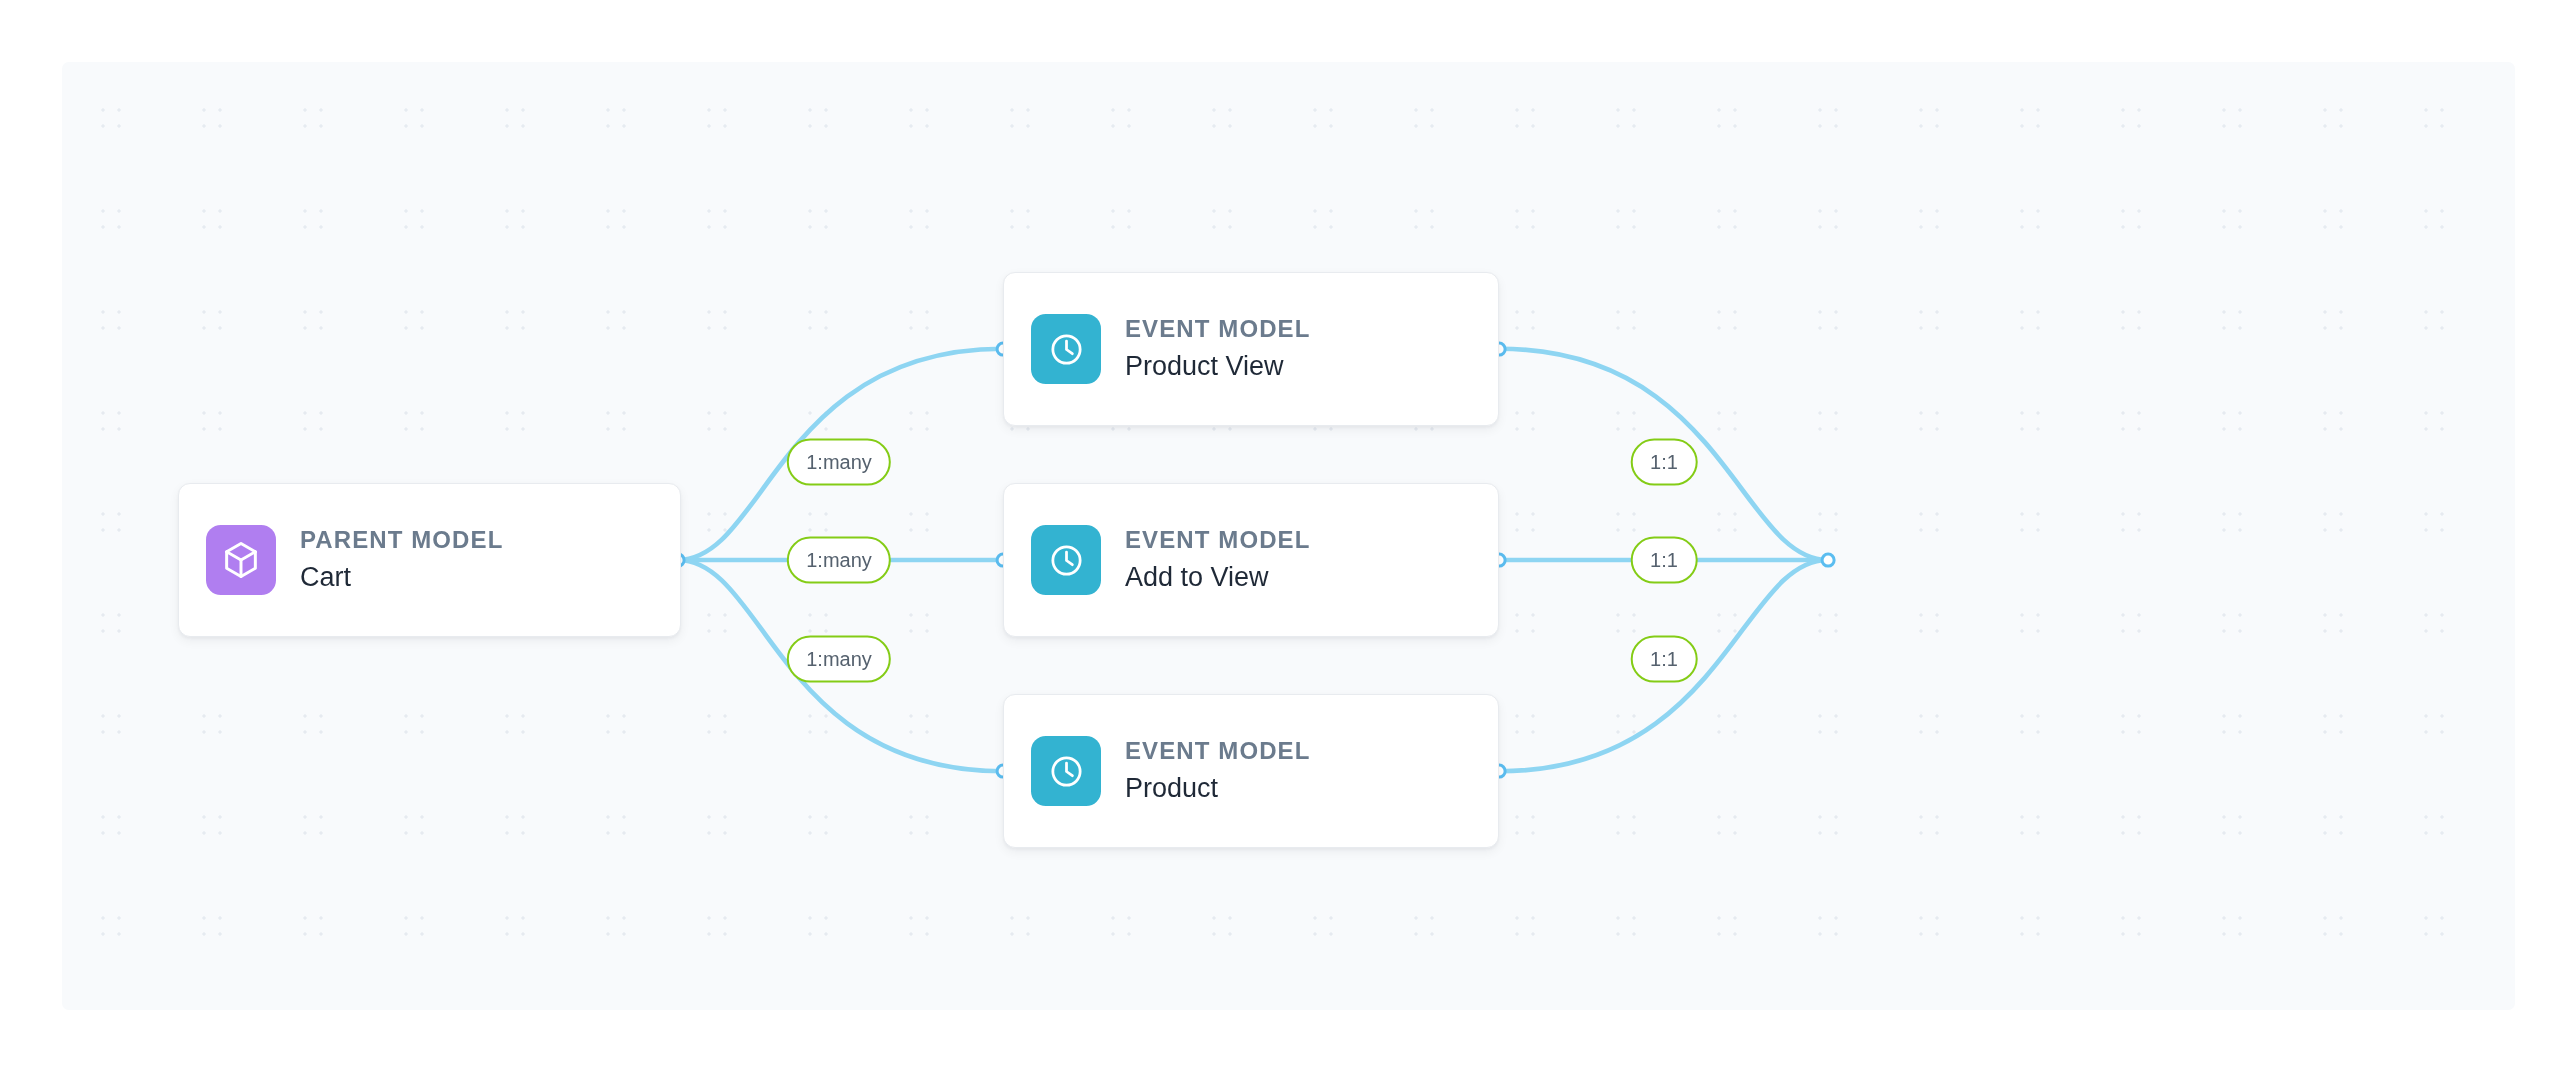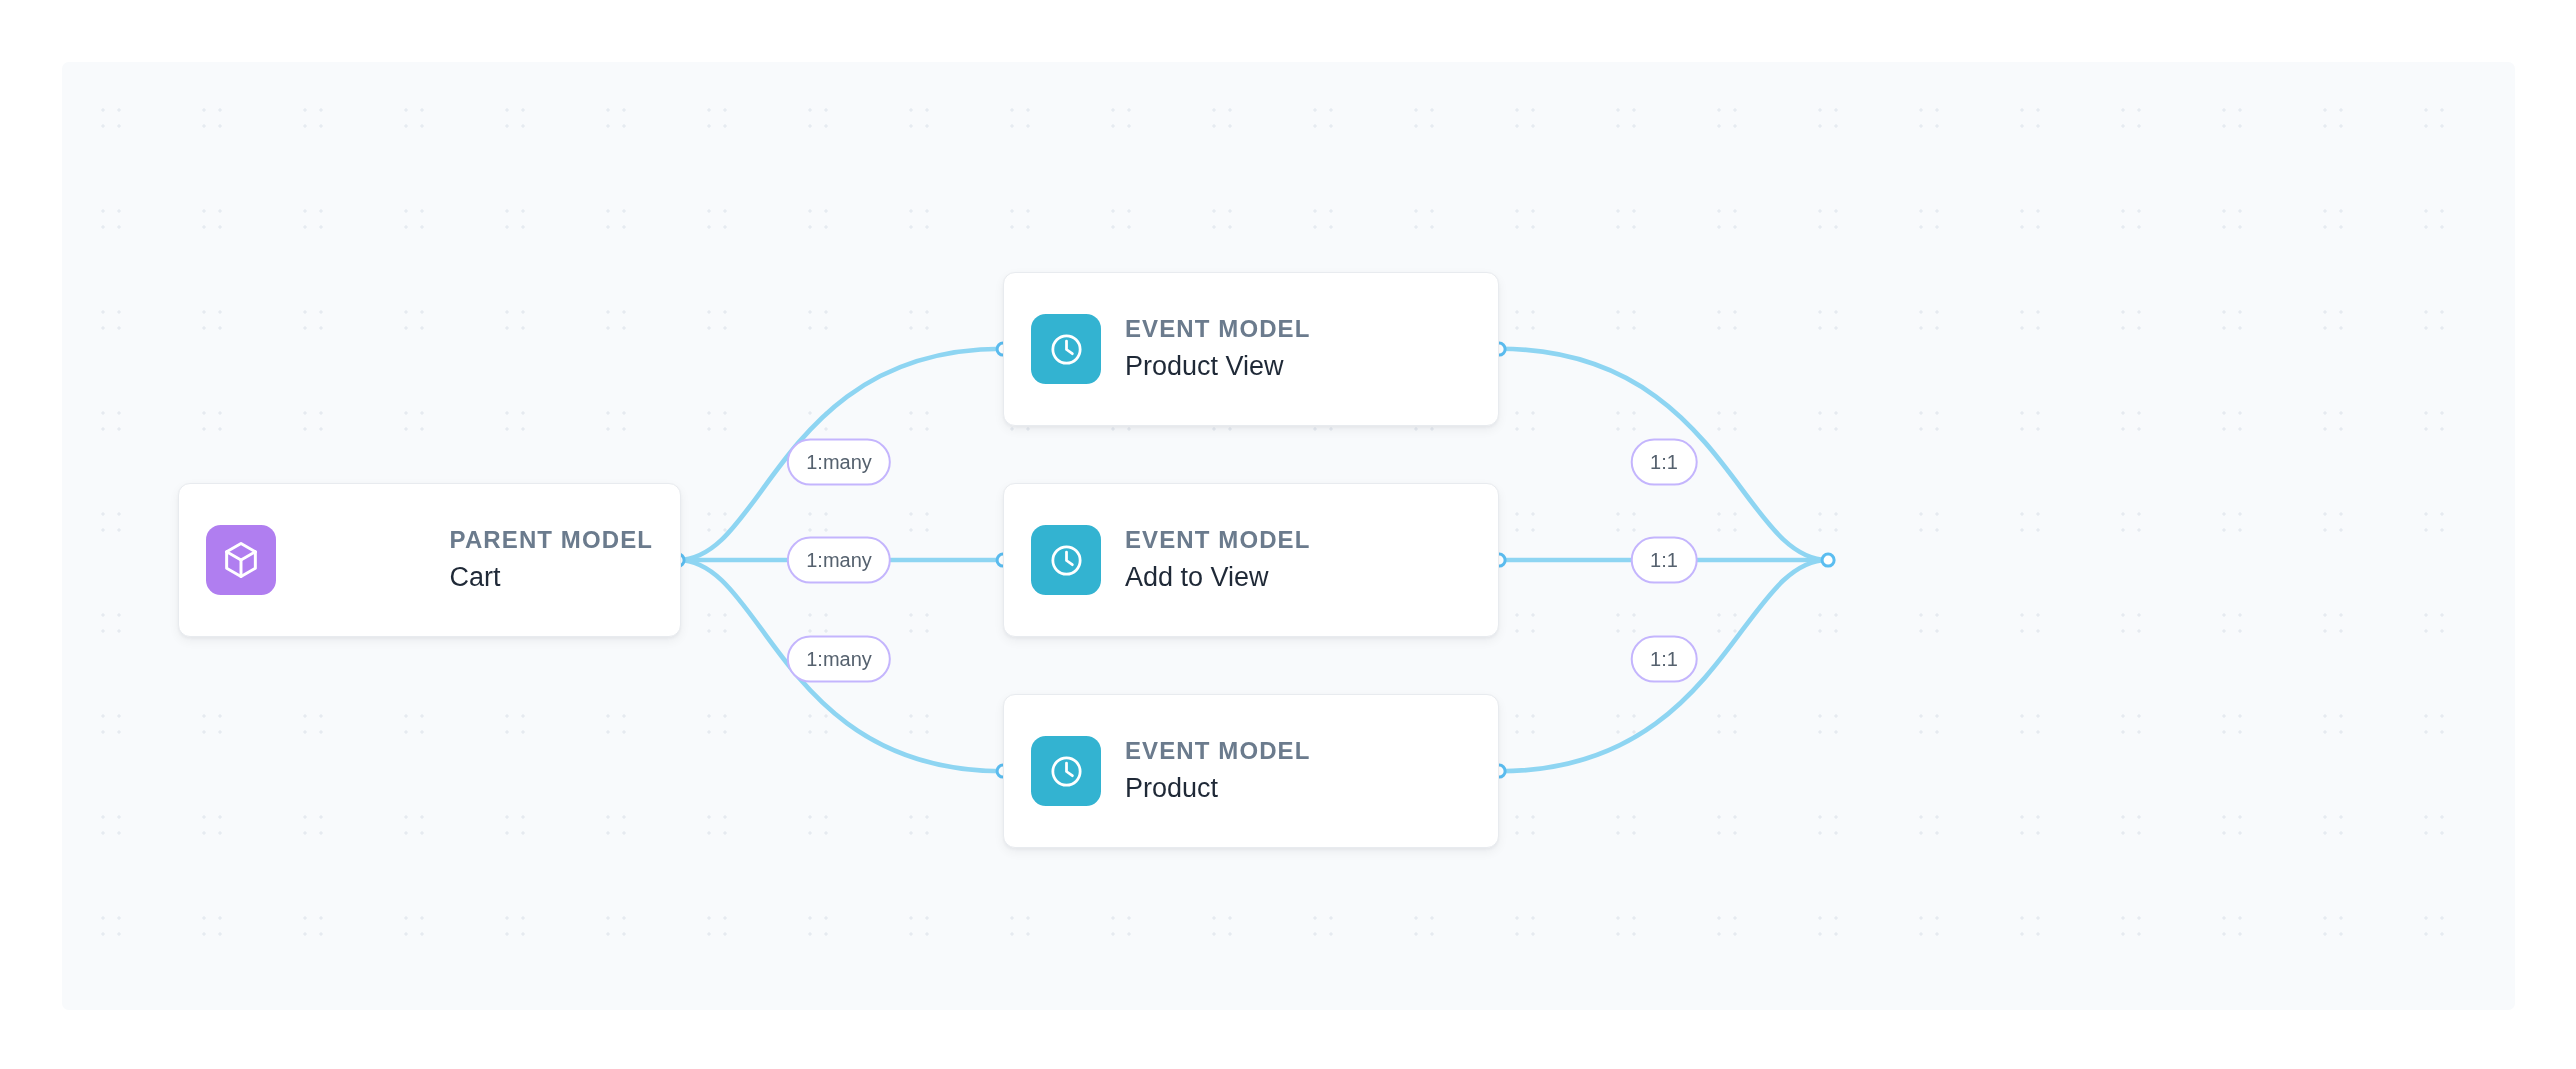--- a/index.html
+++ b/index.html
@@ -75,21 +75,21 @@
     background: #ffffff;
     border: 3.4px solid #5bbdf0;
     transform: translate(-50%, -50%);
   }
 
   
   .badge {
     position: absolute;
     transform: translate(-50%, -50%);
     background: #ffffff;
-    border: 2px solid #c4b5fd;
+    border: 2px solid #84cc16;
     border-radius: 670px;
     color: #55616e;
     font-size: 20px;
     line-height: 1;
     padding: 11.4px 17.4px;
     white-space: nowrap;
     text-align: center;
   }
 </style>
 </head>
@@ -120,21 +120,21 @@
 
   <div class="port" style="left:678px; top:560px;"></div>
   <div class="port" style="left:1003px; top:349px;"></div>
   <div class="port" style="left:1003px; top:560px;"></div>
   <div class="port" style="left:1003px; top:771px;"></div>
   <div class="port" style="left:1499px; top:349px;"></div>
   <div class="port" style="left:1499px; top:560px;"></div>
   <div class="port" style="left:1499px; top:771px;"></div>
   <div class="port" style="left:1828px; top:560px;"></div>
 
-  <div class="node" style="left:178px; top:483px; width:503px; height:154px;justify-content:space-between;">
+  <div class="node" style="left:178px; top:483px; width:503px; height:154px;">
     <div class="node-icon icon-parent">
       <svg width="42" height="42" viewBox="0 0 24 24" fill="none" stroke="#ffffff" stroke-width="1.7" stroke-linecap="round" stroke-linejoin="round">
         <path d="M12 2.6 20.2 7.3v9.4L12 21.4 3.8 16.7V7.3z"></path>
         <path d="M3.8 7.3 12 12l8.2-4.7"></path>
         <path d="M12 12v9.4"></path>
       </svg>
     </div>
     <div class="node-text">
       <div class="node-kind">PARENT MODEL</div>
       <div class="node-title">Cart</div>

